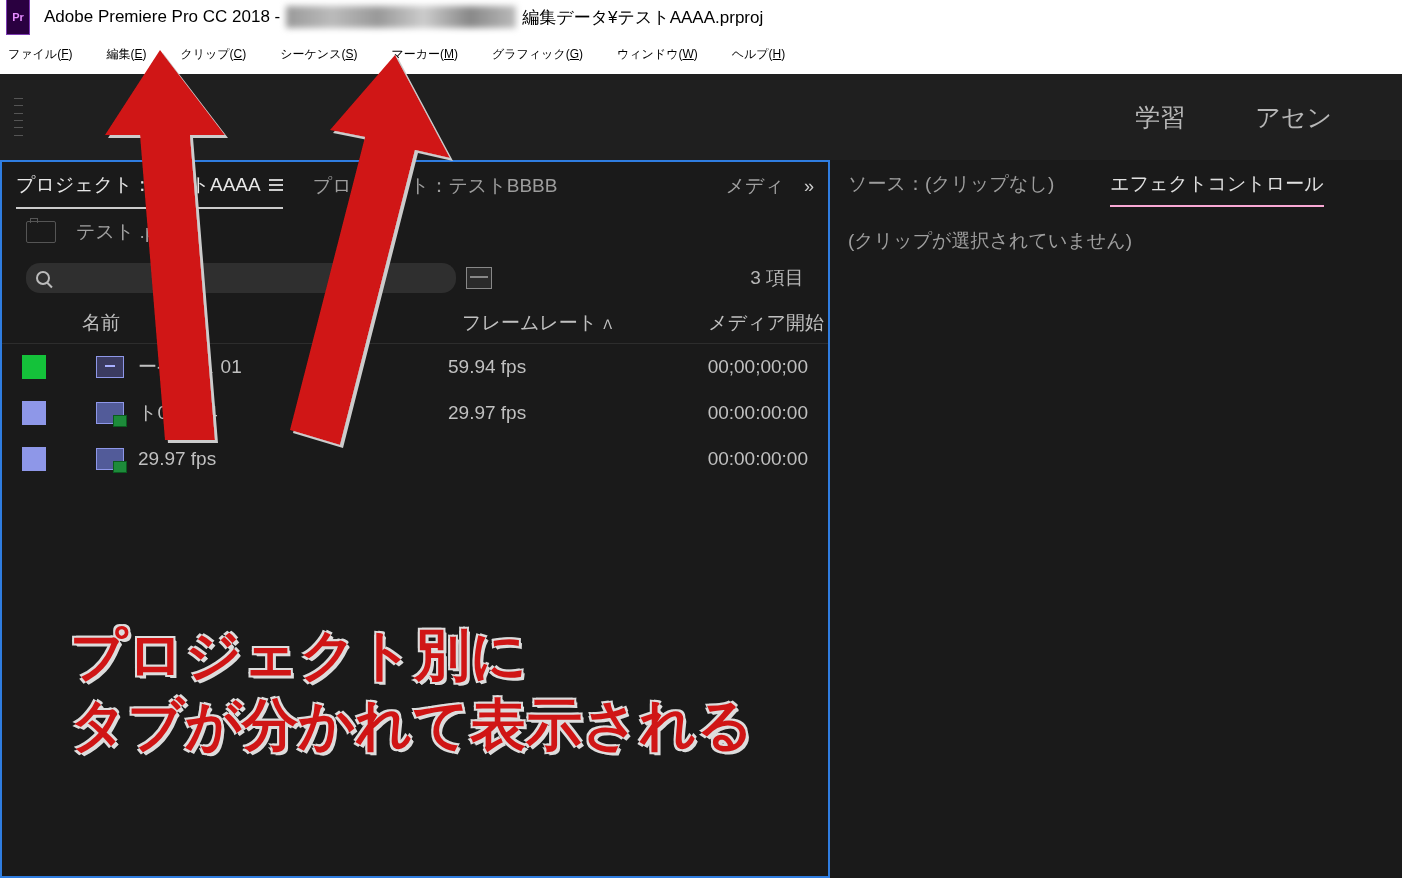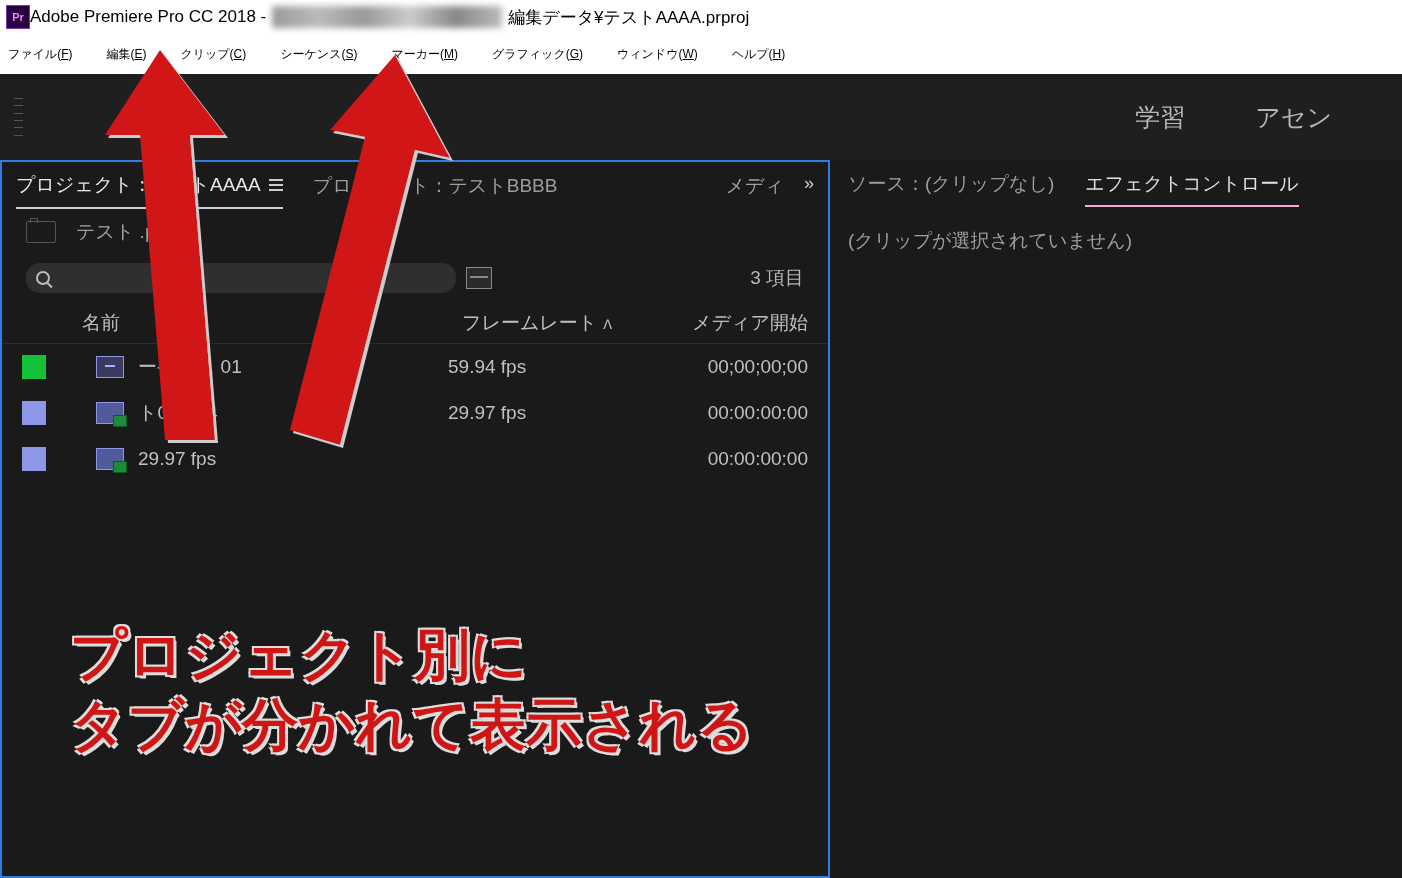--- a/index.html
+++ b/index.html
@@ -1,19 +1,19 @@
 <!DOCTYPE html>
 <html><head>
 <meta charset="utf-8">
 <style>
   *{box-sizing:border-box;margin:0;padding:0;font-family:"Hiragino Kaku Gothic ProN","Meiryo",sans-serif}
   body{width:1402px;height:878px;background:#1a1a1a;overflow:hidden;color:#a0a0a0;position:relative}
   
   .titlebar{height:34px;background:#fff;display:flex;align-items:center;padding:0 6px;font-size:17px;color:#000}
-  .pr-logo{width:24px;height:24px;background:#2a0040;color:#e68cff;font-size:11px;font-weight:bold;display:flex;align-items:center;justify-content:center;margin-right:0;border:1px solid #7d3bb3}
+  .pr-logo{width:24px;height:36px;background:#2a0040;color:#e68cff;font-size:11px;font-weight:bold;display:flex;align-items:center;justify-content:center;margin-right:14px;border:1px solid #7d3bb3}
   .title-blur{display:inline-block;width:230px;height:22px;background:linear-gradient(90deg,#999,#bbb,#999,#ccc,#888,#bbb);filter:blur(3px);margin:0 6px;vertical-align:middle}
   
   .menubar{height:40px;background:#fff;display:flex;align-items:center;font-size:12px;color:#000;padding:0 8px}
   .menu-item{margin-right:34px;cursor:default}
   .menu-item .ul{text-decoration:underline}
   
   .workspace-row{height:86px;background:#1f1f1f;display:flex;align-items:center;padding-left:14px;position:relative}
   .drag-handle{width:9px;height:44px;display:flex;flex-direction:column;justify-content:space-around;margin-right:20px}
   .drag-handle span{height:1px;background:#555;display:block}
   .ws-right{position:absolute;right:0;top:0;height:86px;display:flex;align-items:center;color:#b7b7b7;font-size:25px}
@@ -21,55 +21,55 @@
   
   .main{display:flex;height:calc(878px - 34px - 40px - 86px)}
   .panel-left{width:830px;border:2px solid #2f7de0;display:flex;flex-direction:column;background:#1a1a1a}
   .panel-right{flex:1;background:#1a1a1a;display:flex;flex-direction:column}
   
   .panel-tabs{height:48px;display:flex;align-items:center;padding:0 14px;font-size:19px;color:#9d9d9d;position:relative}
   .ptab{margin-right:30px;display:flex;align-items:center;height:46px}
   .ptab.active{color:#e8e8e8;border-bottom:2px solid #ccc}
   .ptab-burger{margin-left:8px;display:inline-flex;flex-direction:column;gap:3px}
   .ptab-burger span{width:14px;height:2px;background:#ccc;display:block}
-  .tabs-right{margin-left:auto;display:flex;color:#a0a0a0}
+  .tabs-right{margin-left:auto;display:flex;align-items:center;color:#a0a0a0}
   .chev{margin-left:20px;font-size:18px;color:#ccc}
   
   .proj-path{height:44px;display:flex;align-items:center;color:#a0a0a0;font-size:19px;padding:0 24px;gap:20px}
   .bin-icon{width:30px;height:22px;border:1px solid #555;border-radius:2px;position:relative}
   .bin-icon::before{content:"";position:absolute;left:3px;top:-4px;width:6px;height:4px;border:1px solid #555;border-bottom:none}
   
   .search-row{height:48px;display:flex;align-items:center;padding:0 24px}
   .search-box{width:430px;height:30px;background:#2f2f2f;border-radius:14px;display:flex;align-items:center;padding:0 10px;color:#ccc}
   .mag{width:14px;height:14px;border:2px solid #bbb;border-radius:50%;position:relative;margin-right:10px}
   .mag::after{content:"";position:absolute;width:7px;height:2px;background:#bbb;transform:rotate(45deg);bottom:-3px;right:-5px}
   .filter-ic{width:26px;height:22px;border:1px solid #888;margin-left:10px;background:#2a2a2a;position:relative}
   .filter-ic::before{content:"";position:absolute;left:3px;right:3px;top:8px;height:2px;background:#888}
   .items-count{margin-left:auto;font-size:19px;color:#b7b7b7}
   
   .tbl{flex:1;display:flex;flex-direction:column;padding:0;font-size:19px;color:#c0c0c0}
   .thead{height:42px;display:flex;align-items:center;border-bottom:1px solid #2d2d2d;padding-left:20px}
   .th-name{width:440px;padding-left:60px}
   .th-fps{width:190px}
-  .th-start{flex:1;text-align:right;padding-right:20px}
+  .th-start{flex:1;text-align:right;padding-right:4px}
   .sort-caret{font-size:13px;margin-left:6px}
   .trow{height:46px;display:flex;align-items:center;padding-left:20px}
   .swatch{width:24px;height:24px;margin-right:50px}
   .swatch.green{background:#14c23a}
   .swatch.lav{background:#8e97e8}
   .clip-icon{width:28px;height:22px;margin-right:14px;position:relative}
   .clip-icon.seq{border:1px solid #8e97e8;background:#3b3b60}
   .clip-icon.seq::before{content:"";position:absolute;left:8px;top:8px;width:10px;height:2px;background:#a8b0ff}
   .clip-icon.vid{border:1px solid #8e97e8;background:#525b99}
   .clip-icon.vid::after{content:"";position:absolute;right:-4px;bottom:-4px;width:12px;height:10px;background:#1d8b3a;border:1px solid #0b5b1f}
   .cname{flex:0 0 310px;overflow:hidden}
   .cfps{width:190px}
   .cstart{flex:1;text-align:right;padding-right:20px}
   
-  .rpanel-tabs{height:48px;display:flex;align-items:center;padding:0 18px;font-size:19px;color:#9d9d9d;gap:31px}
+  .rpanel-tabs{height:48px;display:flex;align-items:center;padding:0 18px;font-size:19px;color:#9d9d9d;gap:56px}
   .rptab.active{border-bottom:2px solid #f9a8d4;color:#e0e0e0;height:46px;display:flex;align-items:flex-start;padding-top:10px}
   .r-info{padding:20px 18px;font-size:19px;color:#9f9f9f}
   
   .anno{position:absolute;left:0;top:0;width:830px;height:720px;pointer-events:none}
   .anno svg{position:absolute;left:0;top:0}
   .anno-text{position:absolute;left:70px;top:620px;font-size:56px;font-weight:bold;color:#d01515;text-shadow:2px 2px 0 #ddd,-2px -2px 0 #ddd,2px -2px 0 #ddd,-2px 2px 0 #ddd,3px 3px 0 #ddd;line-height:1.25}
 </style>
 </head>
 <body>
 

